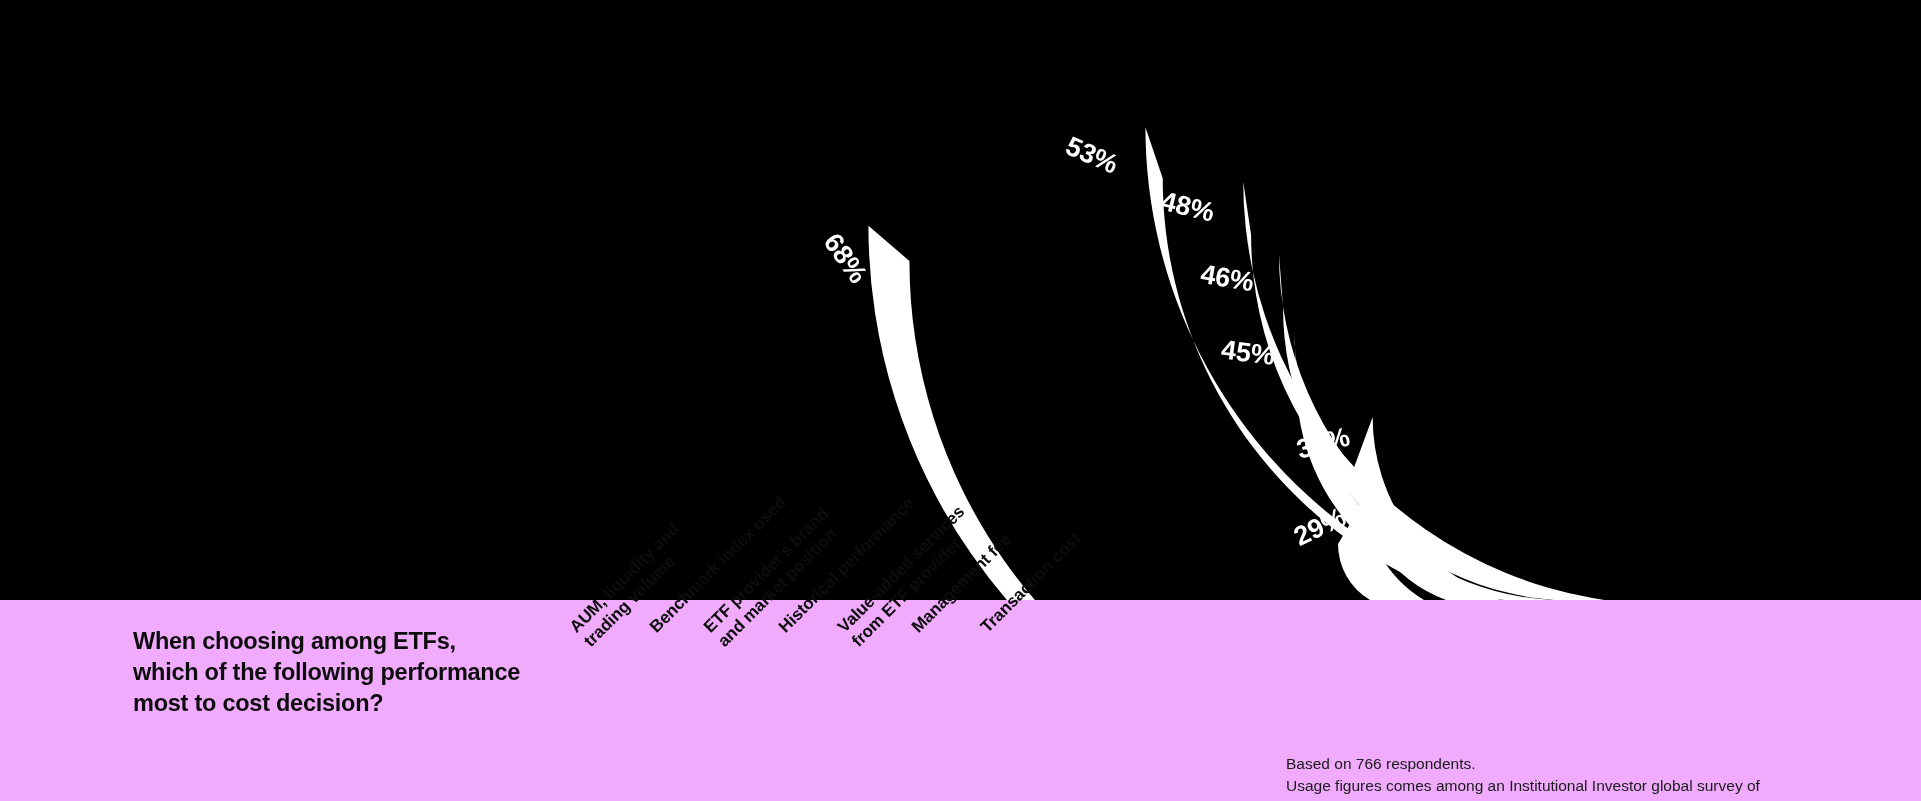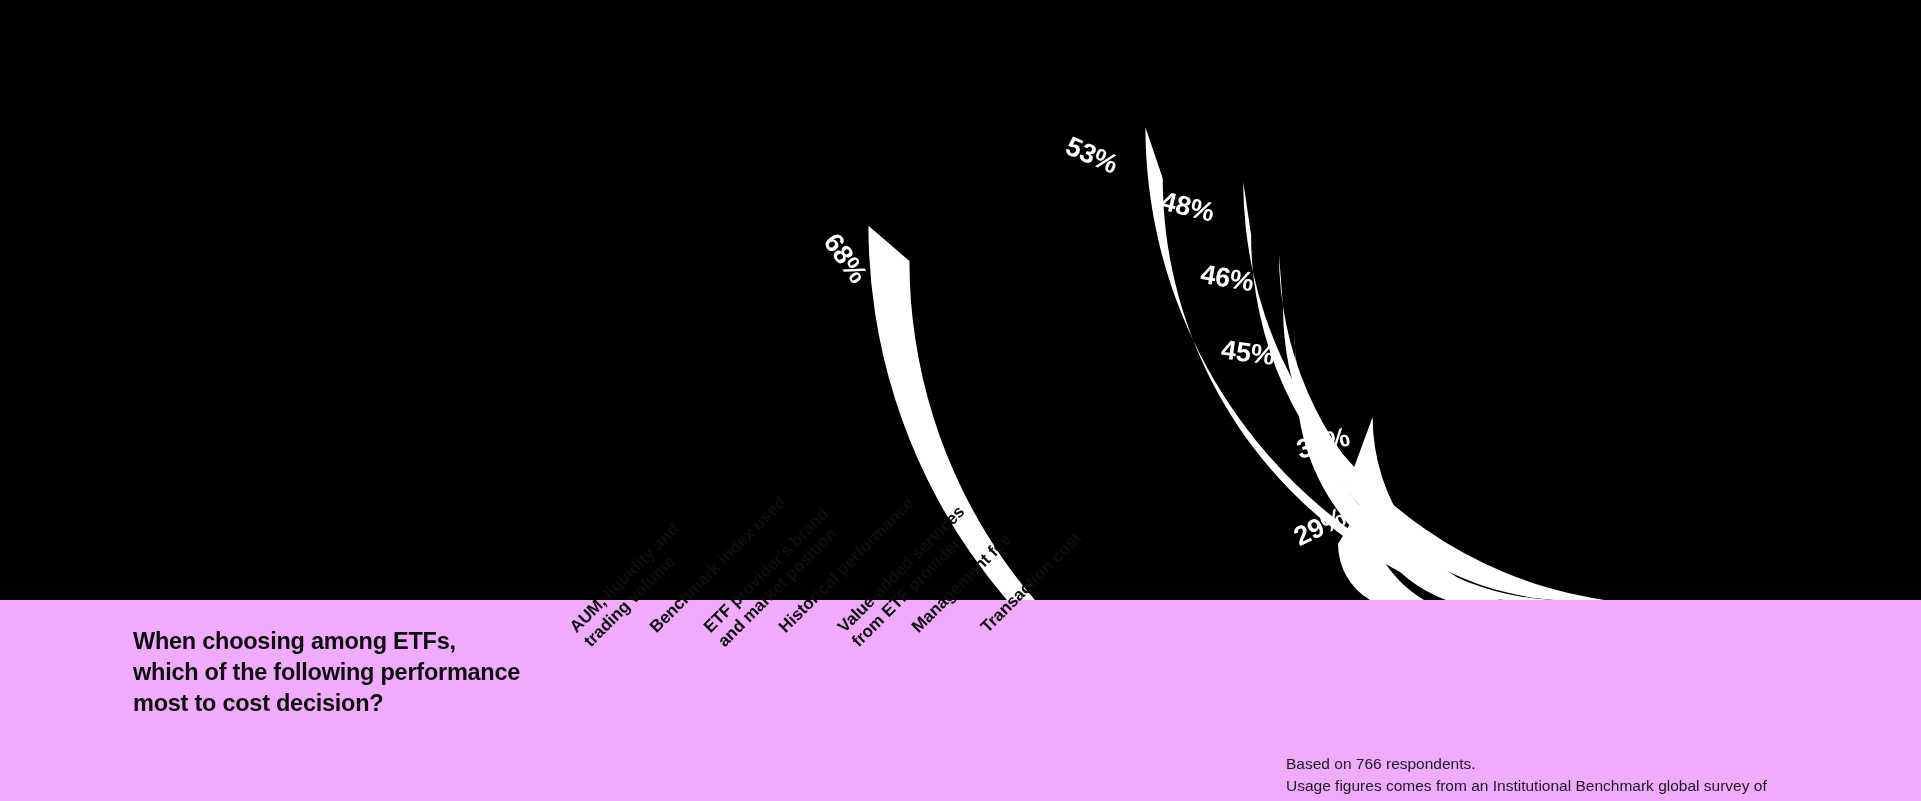--- a/index.html
+++ b/index.html
@@ -163,17 +163,17 @@
         <div class="cat-label" style="left: 908px; top: 23px;">
           <span class="ln">Management fee</span>
         </div>
         <div class="cat-label" style="left: 977px; top: 23px;">
           <span class="ln">Transaction cost</span>
         </div>
       </div>
 
     <div id="footnote">
       <span class="ln">Based on 766 respondents.</span>
-      <span class="ln">Usage figures comes from an Institutional Benchmark global survey of</span>
+      <span class="ln">Usage figures comes among an Institutional Investor global survey of</span>
     </div>
 
   </div>
 </div>
 
 </body></html>

